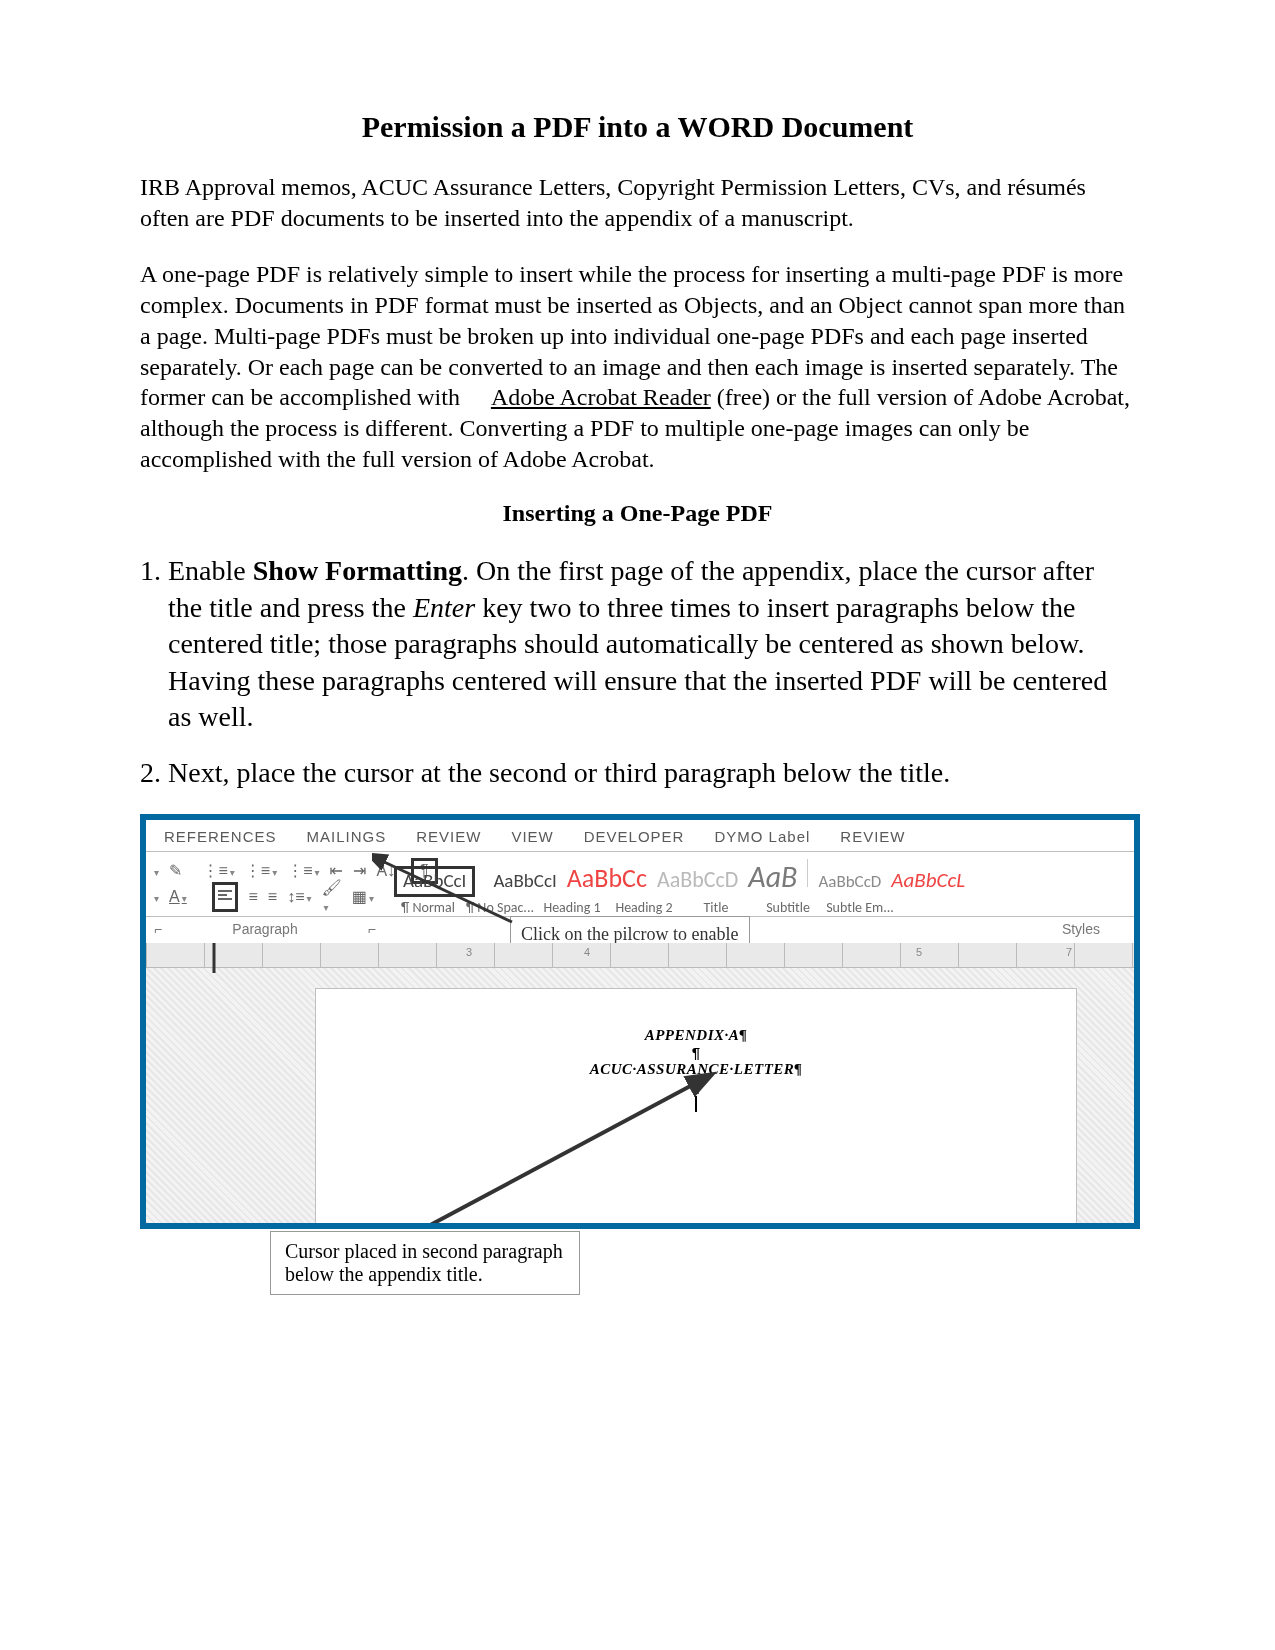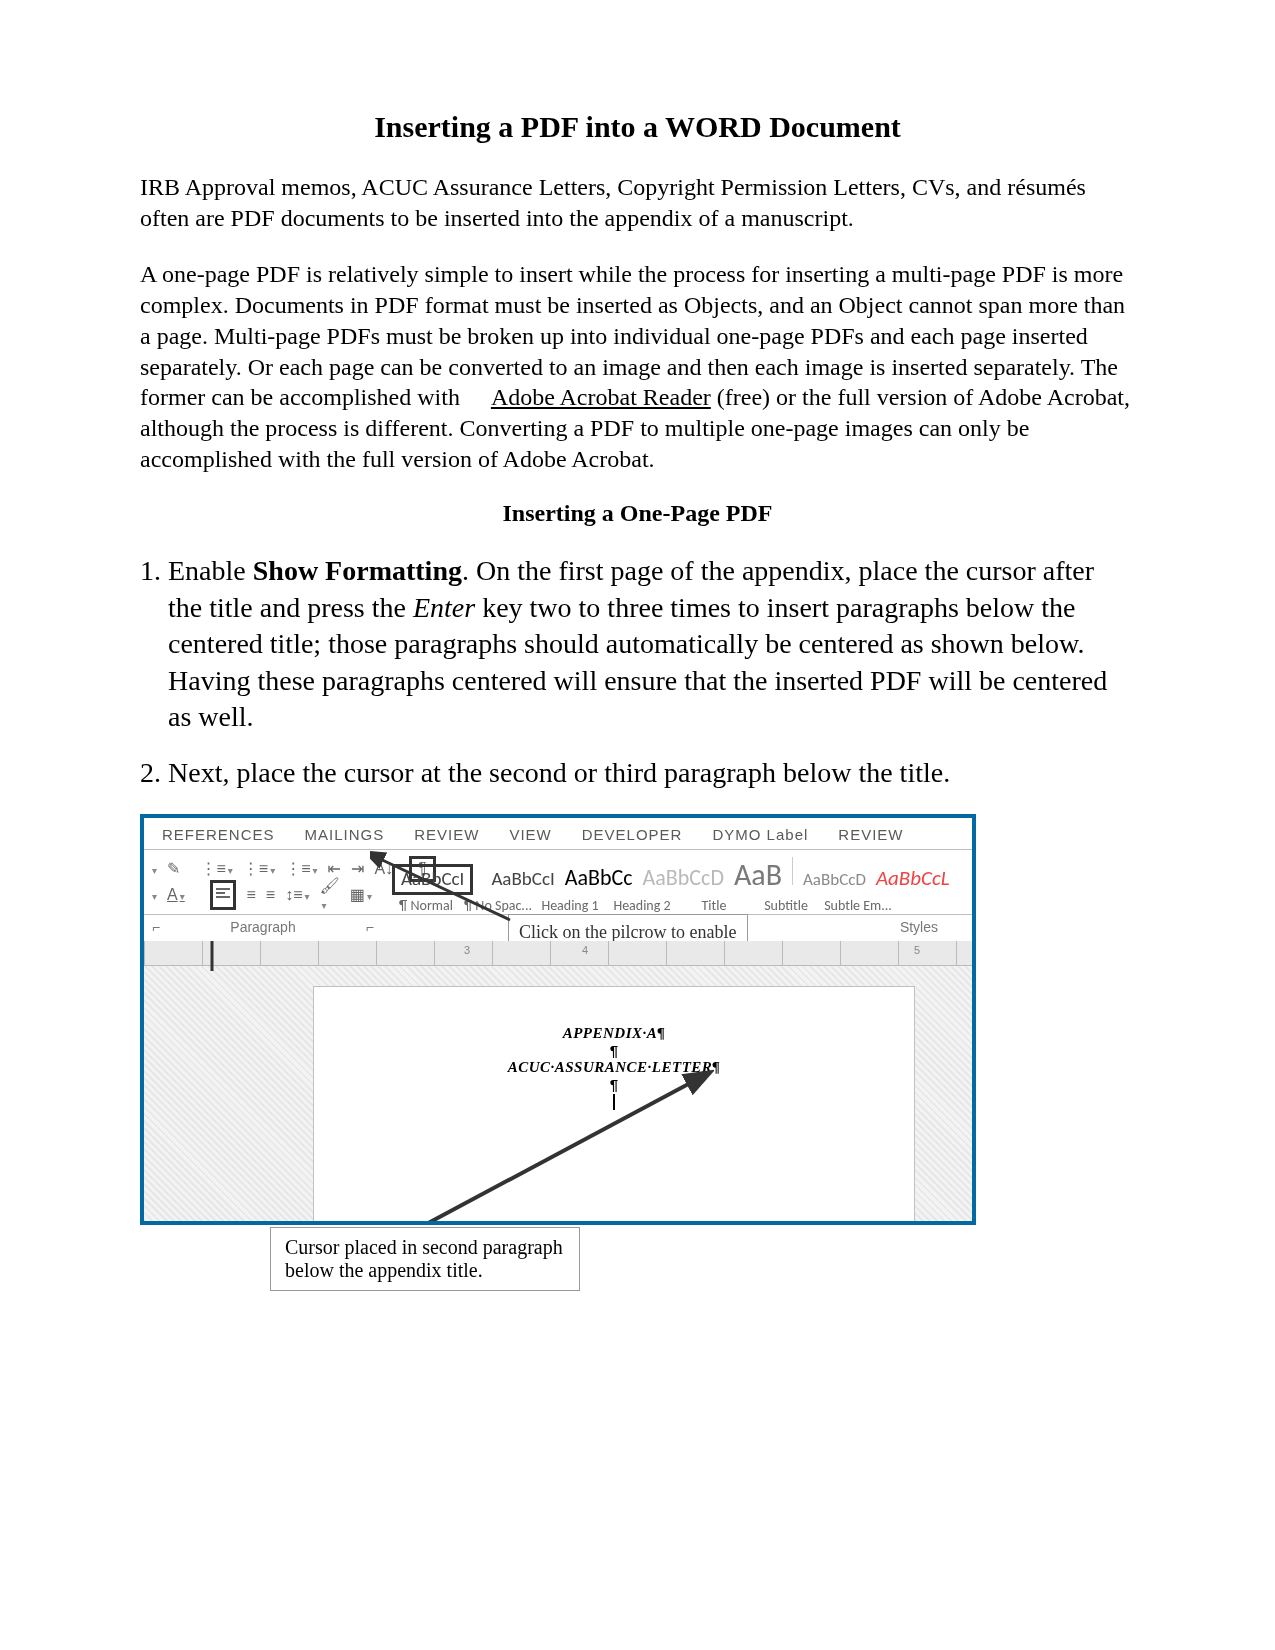--- a/index.html
+++ b/index.html
@@ -41,22 +41,22 @@
   }
   ol.steps li {
     margin-bottom: 20px;
   }
   .bold { font-weight: bold; }
   .ital { font-style: italic; }
   .faux-link { text-decoration: underline; margin-left: 25px; }
 
   
   .screenshot {
-    border: 4px solid #0369a1;
-    width: 836px;
+    border: 6px solid #0369a1;
+    width: 1000px;
     box-sizing: border-box;
     padding: 0;
     position: relative;
   }
   .tabstrip {
     display: flex;
     gap: 30px;
     padding: 8px 18px 6px 18px;
     font-family: "Segoe UI", Arial, sans-serif;
     font-size: 15px;
@@ -101,23 +101,23 @@
     padding: 6px 0 0 14px;
     font-family: "Calibri", Arial, sans-serif;
   }
   .styles-row {
     display: flex;
     gap: 10px;
     align-items: baseline;
   }
   .style-sample { color:#444; }
   .sample-n   { font-size:19px; }
-  .sample-h1  { font-size:22px; color:#000000;}
+  .sample-h1  { font-size:26px; color:#ef4444;}
   .sample-h2  { font-size:22px; color:#b9b9b9;}
-  .sample-ttl { font-size:30px; color:#7a7a7a;}
+  .sample-ttl { font-size:30px; color:#7a7a7a;font-style:italic;}
   .sample-sub { font-size:17px; color:#8a8a8a;}
   .sample-sem { font-size:21px; font-style:italic; color:#ef4444;}
   .normal-box {
     display:inline-block;
     border:3px solid #333;
     padding:0 6px 2px 6px;
     margin-right:8px;
   }
   .style-names {
     display:flex; gap:4px;
@@ -191,21 +191,21 @@
     width:280px;
     margin: -2px 0 0 130px;   
     position:relative;
     top:4px;
   }
 </style>
 </head>
 <body>
 
 <div class="page">
-  <h1 class="title">Inserting a PDF into a WORD Document</h1>
+  <h1 class="title">Permission a PDF into a WORD Document</h1>
 
   <p class="body">IRB Approval memos, ACUC Assurance Letters, Copyright Permission Letters, CVs, and résumés often are PDF documents to be inserted into the appendix of a manuscript.</p>
 
   <p class="body">
     <span>A one-page PDF is relatively simple to insert while the process for inserting a multi-page PDF is more complex. Documents in PDF format must be inserted as Objects, and an Object cannot span more than a page. Multi-page PDFs must be broken up into individual one-page PDFs and each page inserted separately. Or each page can be converted to an image and then each image is inserted separately. The former can be accomplished with </span><span class="faux-link">Adobe Acrobat Reader</span><span> (free) or the full version of Adobe Acrobat, although the process is different. Converting a PDF to multiple one-page images can only be accomplished with the full version of Adobe Acrobat.</span>
   </p>
 
   <h2 class="subhead">Inserting a One-Page PDF</h2>
 
   <ol class="steps">

